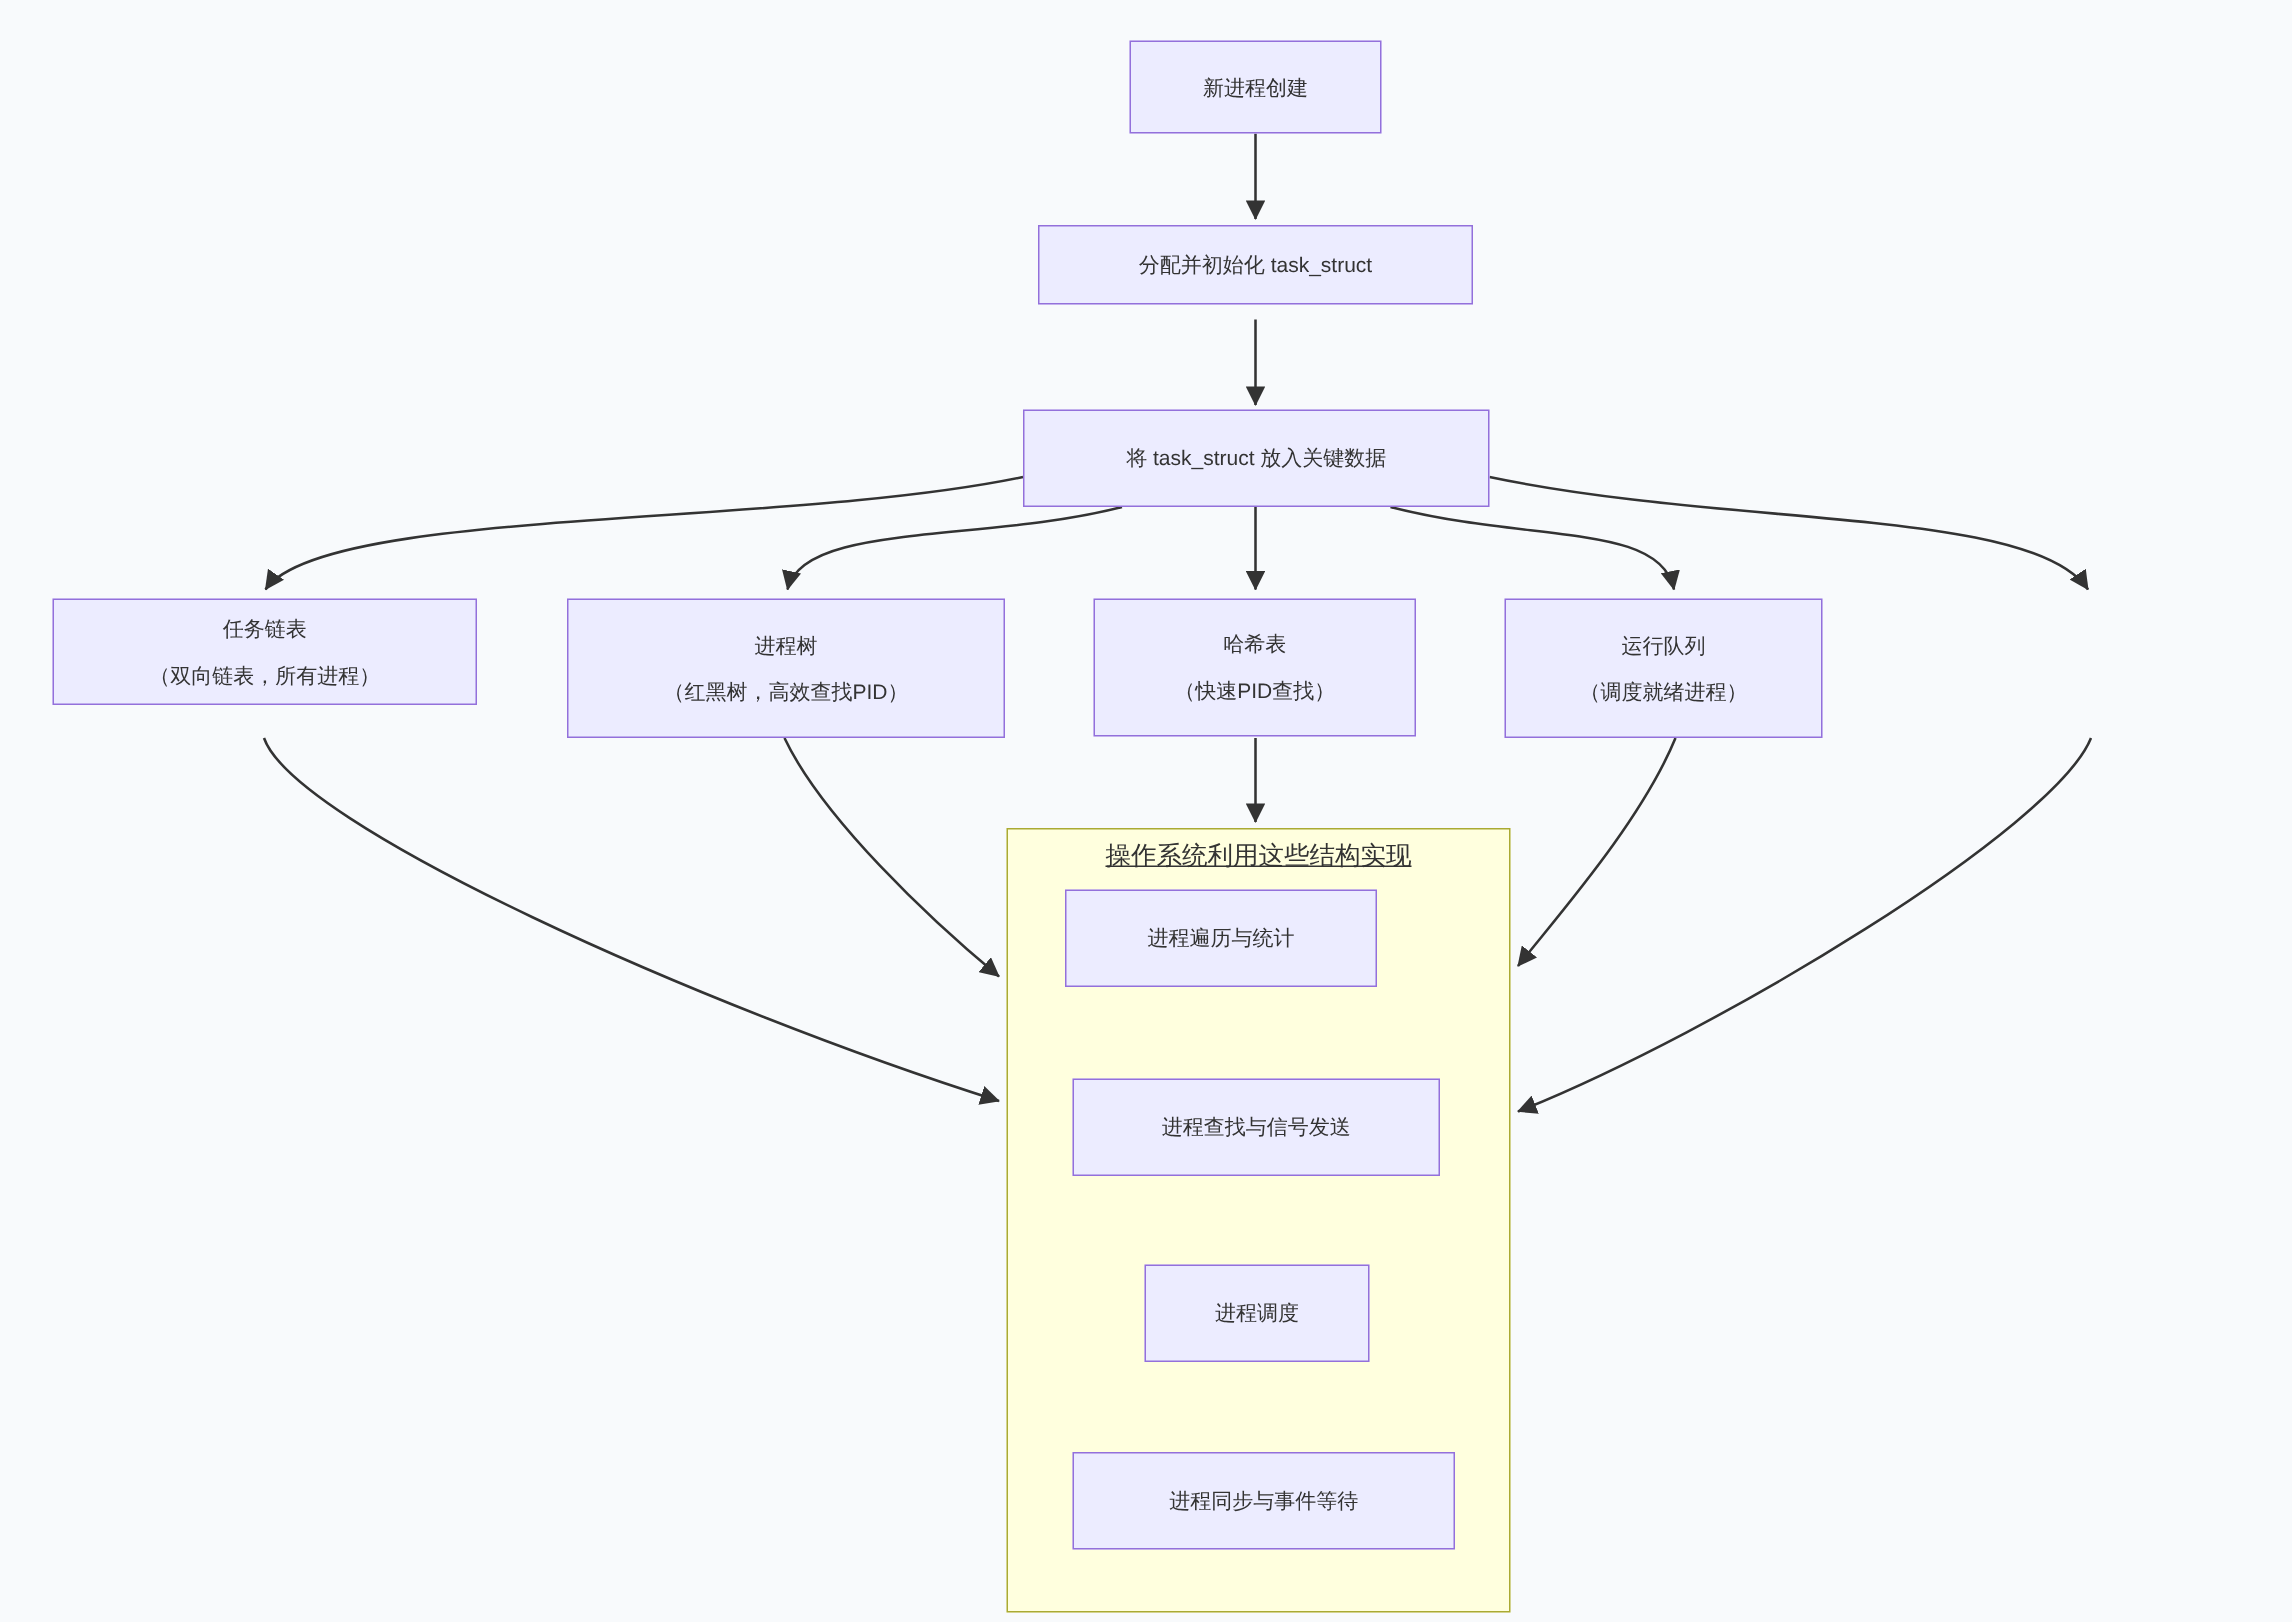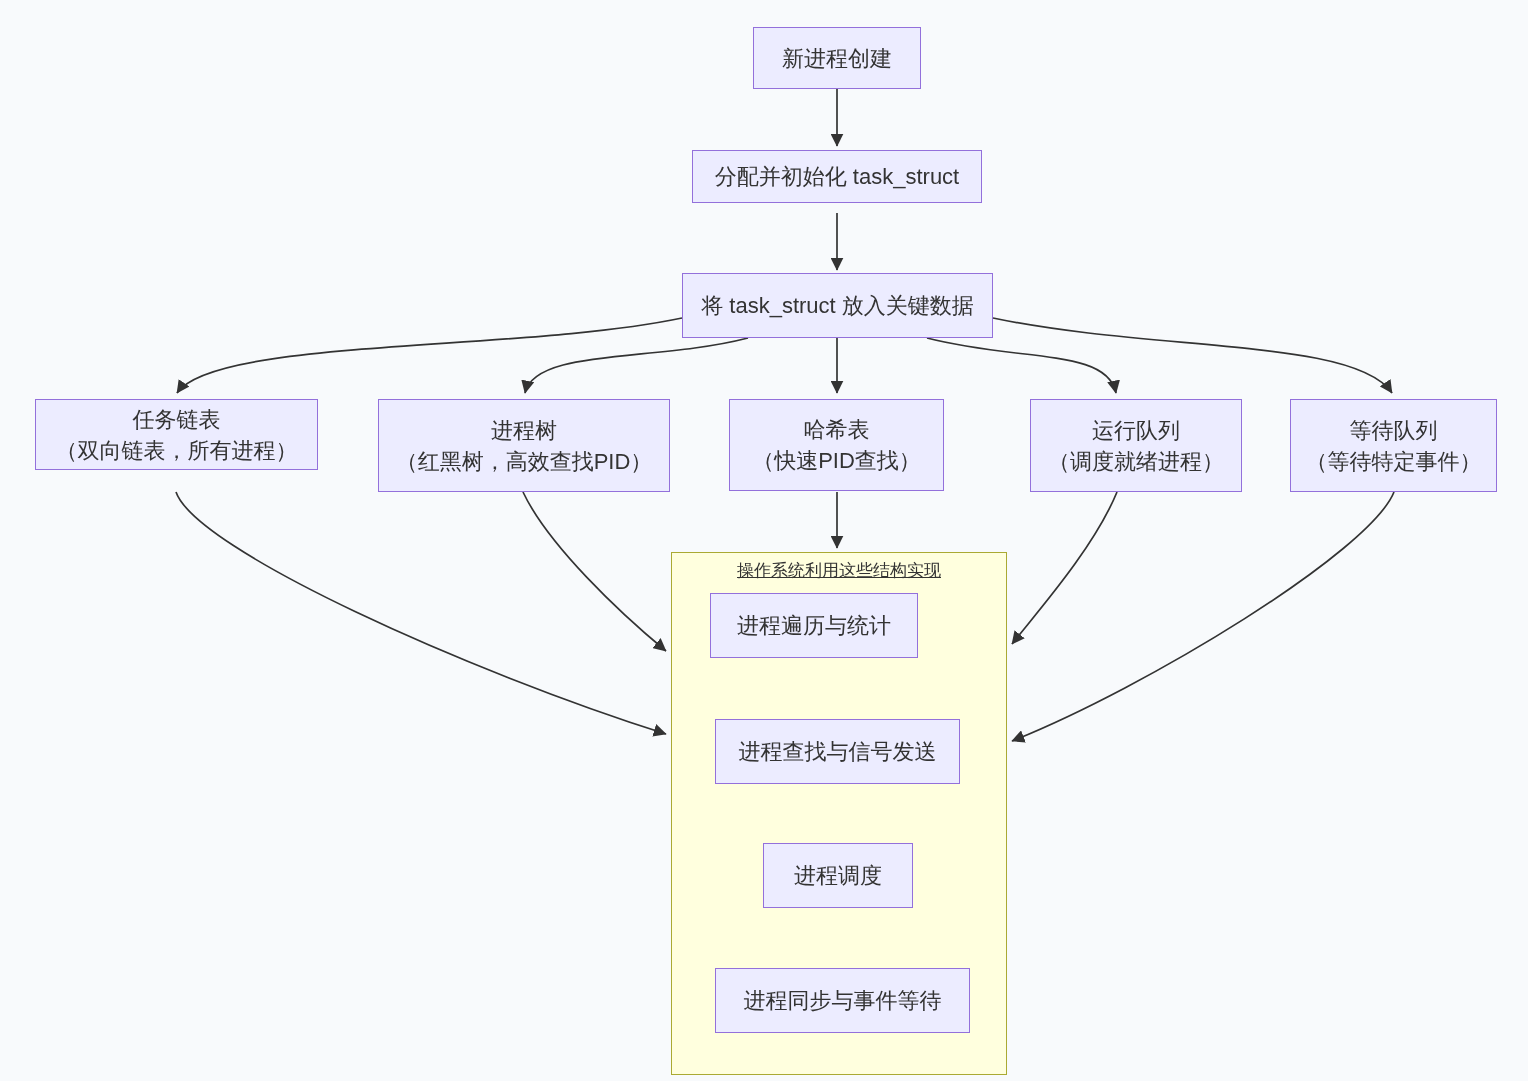--- a/index.html
+++ b/index.html
@@ -42,21 +42,21 @@
   .node {
     position: absolute;
     background: #ECECFF;
     border: 1px solid #9370DB;
     box-sizing: border-box;
     display: flex;
     flex-direction: column;
     align-items: center;
     justify-content: center;
     color: #333333;
-    font-size: 22px;
+    font-size: 14px;
     line-height: 31px;
     text-align: center;
     z-index: 3;
     white-space: nowrap;
   }
 </style>
 </head>
 <body>
 
 <div class="canvas">
@@ -107,29 +107,25 @@
   <div class="node" style="left:378px; top:399px; width:292px; height:93px;">
     <span>进程树</span>
     <span>（红黑树，高效查找PID）</span>
   </div>
 
   <div class="node" style="left:729px; top:399px; width:215px; height:92px;">
     <span>哈希表</span>
     <span>（快速PID查找）</span>
   </div>
 
-  <div class="node" style="left:1003px; top:399px; width:212px; height:93px;margin-left:27px;">
+  <div class="node" style="left:1003px; top:399px; width:212px; height:93px;">
     <span>运行队列</span>
     <span>（调度就绪进程）</span>
   </div>
 
-  <div class="node" style="left:1290px; top:399px; width:207px; height:93px;">
-    <span>等待队列</span>
-    <span>（等待特定事件）</span>
-  </div>
 
   <div class="node" style="left:710px; top:593px; width:208px; height:65px;">
     <span>进程遍历与统计</span>
   </div>
 
   <div class="node" style="left:715px; top:719px; width:245px; height:65px;">
     <span>进程查找与信号发送</span>
   </div>
 
   <div class="node" style="left:763px; top:843px; width:150px; height:65px;">

